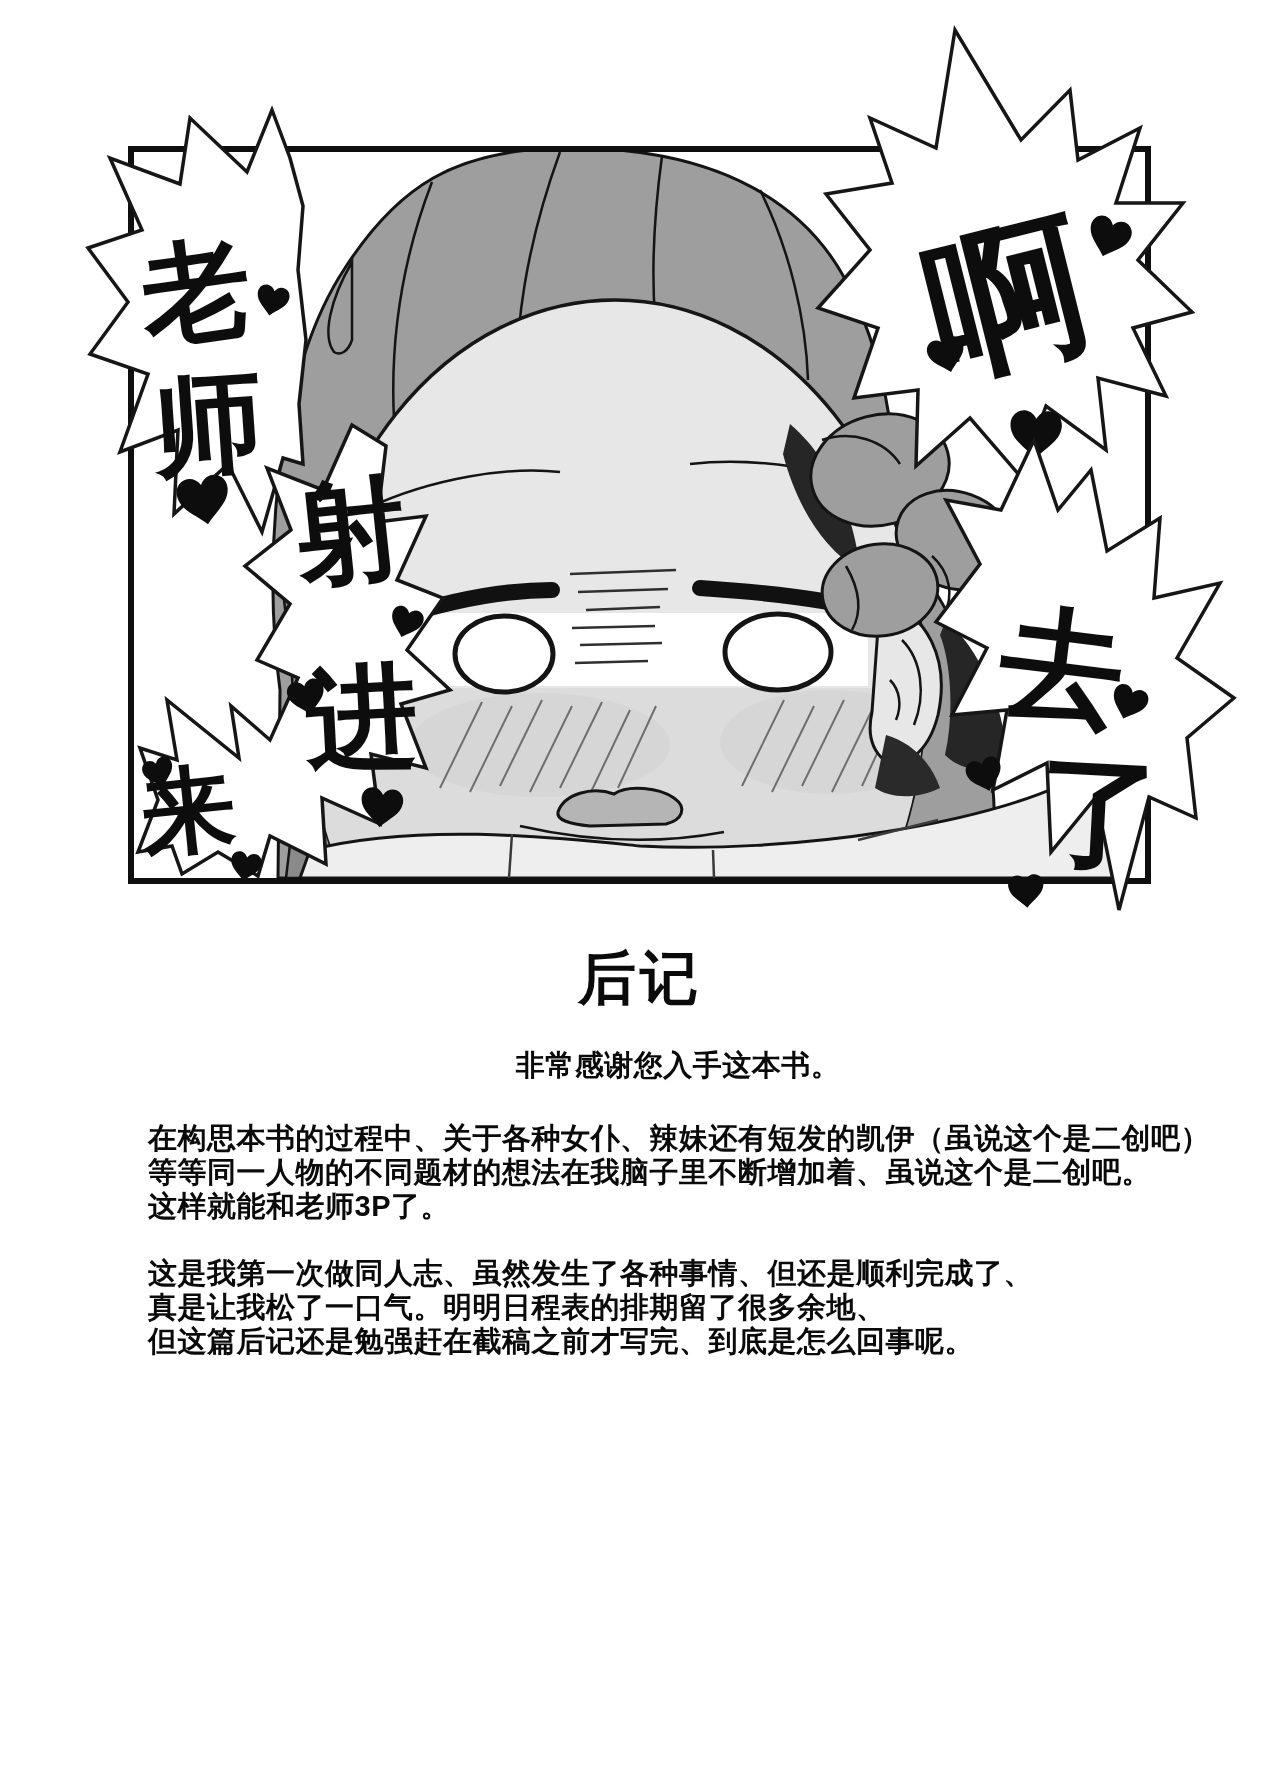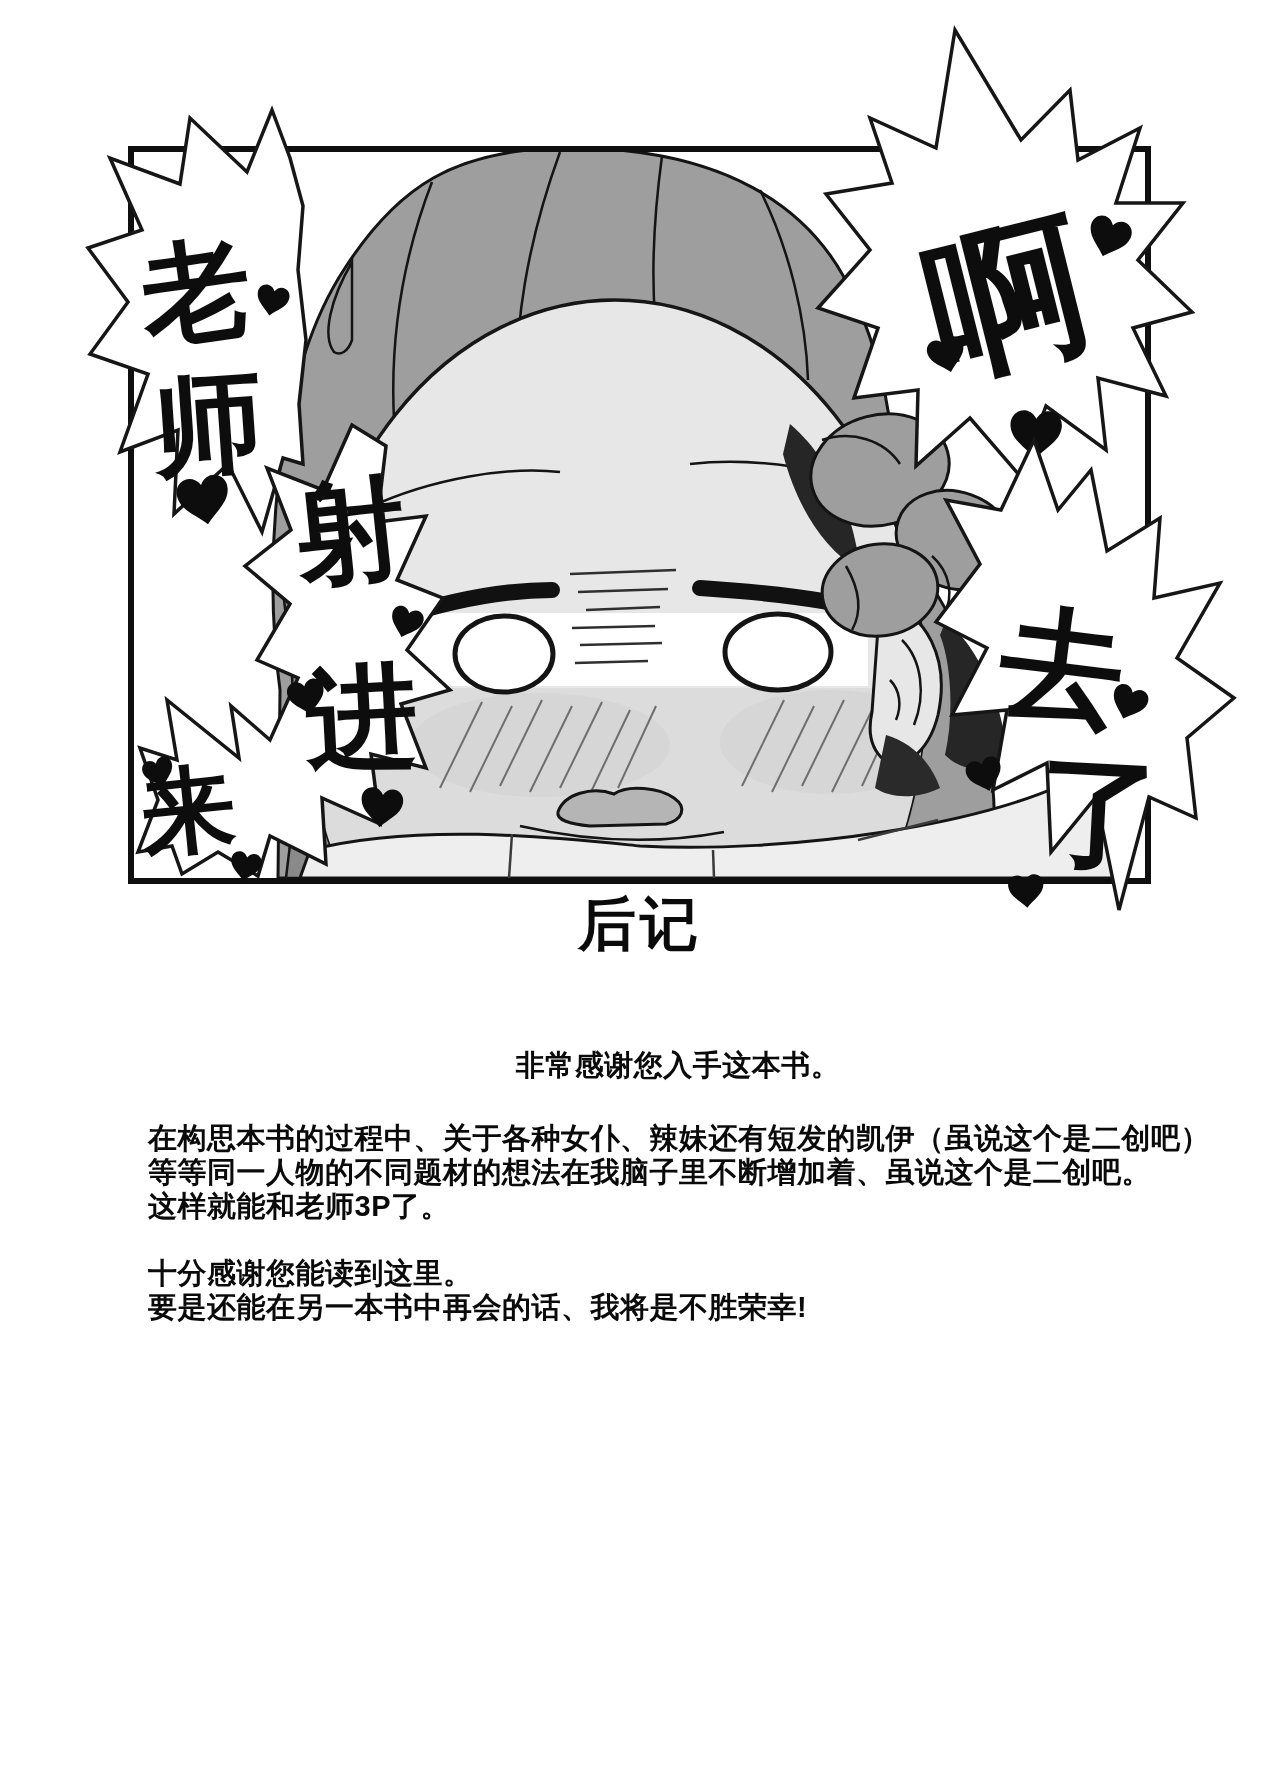--- a/index.html
+++ b/index.html
@@ -1,21 +1,21 @@
 <!DOCTYPE html>
 <html><head>
 <meta charset="utf-8">
 <style>
   html,body{margin:0;padding:0;background:#fff;}
   .page{position:relative;width:1280px;height:1791px;background:#ffffff;overflow:hidden;
         font-family:"Liberation Sans",sans-serif;color:#0a0a0a;}
   .panel-wrap{position:absolute;left:0;top:0;width:1280px;height:930px;}
   .panel-wrap svg{display:block;}
   .bubble-char{font-family:"Liberation Sans",sans-serif;font-weight:900;fill:#0d0d0d;}
-  .afterword-title{position:absolute;left:0;top:892px;width:1280px;text-align:center;
+  .afterword-title{position:absolute;left:0;top:946px;width:1280px;text-align:center;
         font-size:58px;font-weight:900;letter-spacing:4px;line-height:1.1;}
   .afterword-body{position:absolute;left:148px;top:1048px;width:1060px;font-size:29px;
         font-weight:700;letter-spacing:0.5px;}
   .afterword-body .line{height:34px;line-height:34px;white-space:nowrap;}
   .para-1{margin-bottom:39px;text-align:center;}
   .para-2{margin-bottom:33px;}
   .para-3{margin-bottom:35px;}
 </style>
 </head>
 <body>
@@ -187,19 +187,20 @@
 
   <div class="afterword-body">
     <div class="para-1">
       <div class="line">非常感谢您入手这本书。</div>
     </div>
     <div class="para-2">
       <div class="line">在构思本书的过程中、关于各种女仆、辣妹还有短发的凯伊（虽说这个是二创吧）</div>
       <div class="line">等等同一人物的不同题材的想法在我脑子里不断增加着、虽说这个是二创吧。</div>
       <div class="line">这样就能和老师3P了。</div>
     </div>
-    <div class="para-4">
-      <div class="line">十分感谢您能读到这里。</div>
-      <div class="line">要是还能在另一本书中再会的话、我将是不胜荣幸!</div>
+    <div class="para-3">
+      <div class="line">这是我第一次做同人志、虽然发生了各种事情、但还是顺利完成了、</div>
+      <div class="line">真是让我松了一口气。明明日程表的排期留了很多余地、</div>
+      <div class="line">但这篇后记还是勉强赶在截稿之前才写完、到底是怎么回事呢。</div>
     </div>
   </div>
 
 </div>
 
 </body></html>

